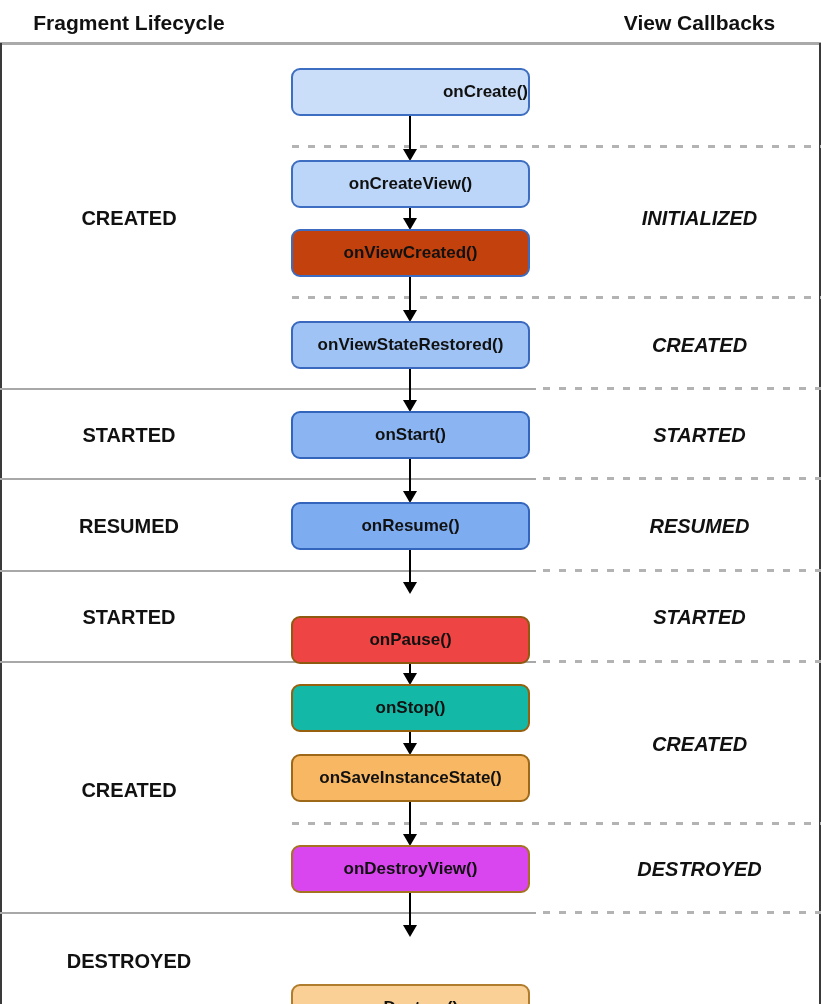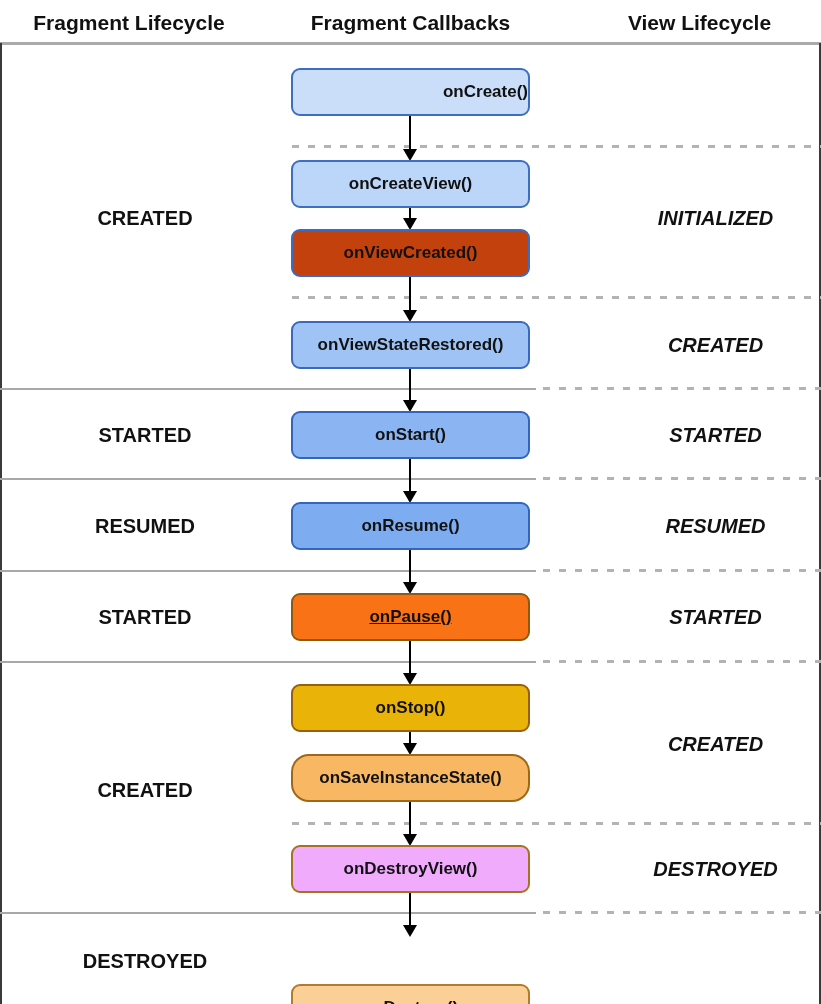--- a/index.html
+++ b/index.html
@@ -24,21 +24,21 @@
   }
   .sep-solid  { position:absolute; left:0; width:536px; height:2px; background:#a8a8a8; }
   .sep-dashed {
     position:absolute; height:3px;
     background:repeating-linear-gradient(90deg,#b3b3b3 0 7px,transparent 7px 16px);
   }
   .sep-dashed.from-box   { left:292px; width:529px; }
   .sep-dashed.right-half { left:543px; width:278px; }
   .state-label {
     position:absolute; font-weight:bold; font-size:20px; color:#111;
-    text-align:center; transform:translateY(-50%); white-space:nowrap;padding-left:16px;
+    text-align:center; transform:translateY(-50%); white-space:nowrap;
   }
   .state-label.left  { left:0;     width:258px; }
   .state-label.right { left:580px; width:239px;font-style:italic; }
   .cb-box {
     position:absolute; left:291px; width:239px; height:48px; box-sizing:border-box;
     border-radius:9px; border:2.5px solid #000;
     display:flex; align-items:center; justify-content:center;
     font-weight:bold; font-size:17px; color:#111; white-space:nowrap;
   }
   .arrow { position:absolute; left:410px; width:16px; transform:translateX(-50%); }
@@ -51,22 +51,21 @@
     width:0; height:0;
     border-left:7px solid transparent; border-right:7px solid transparent;
     border-top:12px solid #000;
   }
 </style>
 </head>
 <body>
 
 <div class="canvas">
   <div class="col-header left">Fragment Lifecycle</div>
-  <div class="col-header mid">Fragment Callbacks</div>
-  <div class="col-header right">View Lifecycle</div>
+  <div class="col-header right">View Callbacks</div>
   <div class="header-rule"></div>
   <div class="body-frame"></div>
   <div id="separators">
       <div class="sep-dashed from-box" style="top: 145px;"></div>
       <div class="sep-dashed from-box" style="top: 296px;"></div>
       <div class="sep-solid" style="top: 388px;"></div>
       <div class="sep-dashed right-half" style="top: 387px;"></div>
       <div class="sep-solid" style="top: 478px;"></div>
       <div class="sep-dashed right-half" style="top: 477px;"></div>
       <div class="sep-solid" style="top: 570px;"></div>
@@ -148,29 +147,29 @@
       </div>
       <div class="cb-box" style="top: 321px; background: rgb(158, 195, 244); border-color: rgb(58, 104, 190); align-items: center;">
         <span>onViewStateRestored()</span>
       </div>
       <div class="cb-box" style="top: 411px; background: rgb(139, 181, 242); border-color: rgb(52, 101, 189);">
         <span>onStart()</span>
       </div>
       <div class="cb-box" style="top: 502px; background: rgb(126, 172, 240); border-color: rgb(52, 101, 189);">
         <span>onResume()</span>
       </div>
-      <div class="cb-box" style="top: 593px; background: #f97316; border-color: rgb(143, 90, 16); text-decoration: underline;">
+      <div class="cb-box" style="top: 616px; background: #ef4444; border-color: rgb(143, 90, 16);">
         <span>onPause()</span>
       </div>
-      <div class="cb-box" style="top: 684px; background: #eab308; border-color: rgb(150, 96, 15);">
+      <div class="cb-box" style="top: 684px; background: #14b8a6; border-color: rgb(150, 96, 15);">
         <span>onStop()</span>
       </div>
-      <div class="cb-box" style="top: 754px; background: rgb(248, 184, 99); border-color: rgb(157, 104, 23); border-radius: 18px;">
+      <div class="cb-box" style="top: 754px; background: rgb(248, 184, 99); border-color: rgb(157, 104, 23);">
         <span>onSaveInstanceState()</span>
       </div>
-      <div class="cb-box" style="top: 845px; background: #f0abfc; border-color: rgb(166, 114, 34);">
+      <div class="cb-box" style="top: 845px; background: #d946ef; border-color: rgb(166, 114, 34);">
         <span>onDestroyView()</span>
       </div>
       <div class="cb-box" style="top: 984px; background: rgb(251, 208, 150); border-color: rgb(176, 124, 46);">
         <span>onDestroy()</span>
       </div>
     </div>
 </div>
 
 </body></html>

